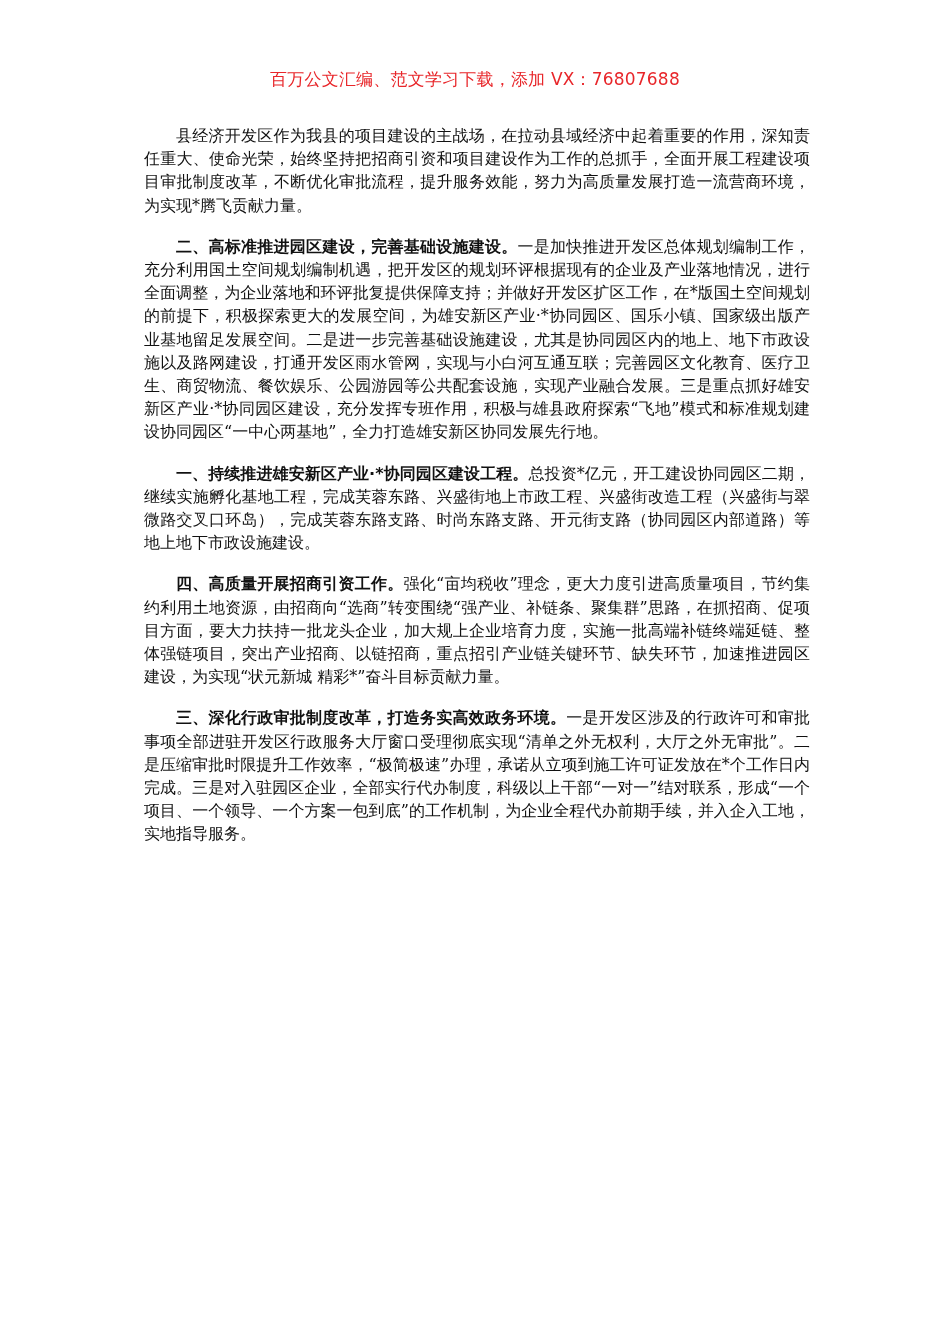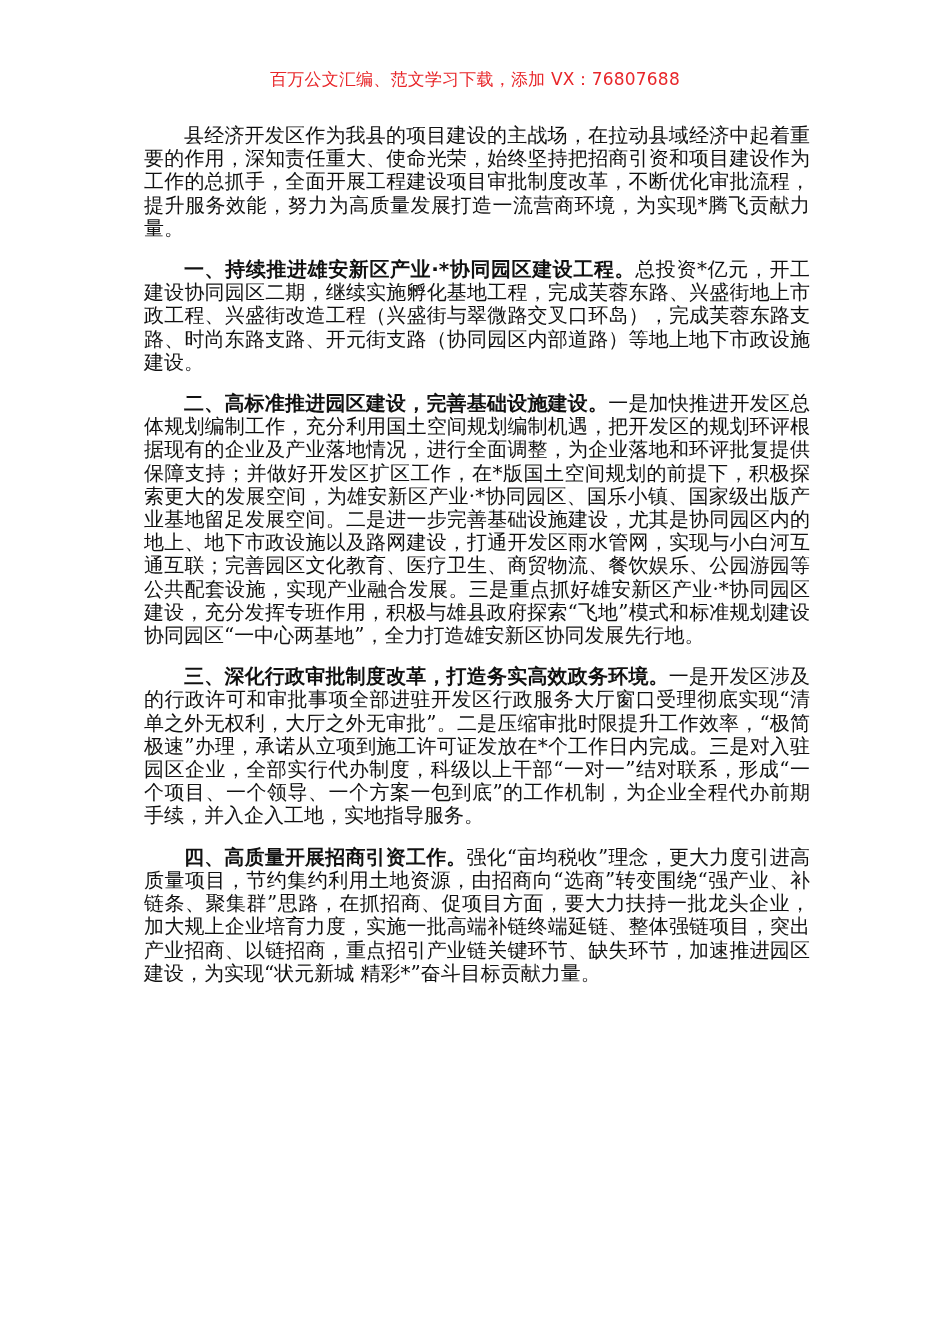--- a/index.html
+++ b/index.html
@@ -4,42 +4,42 @@
 <style>
   html, body { margin: 0; padding: 0; background: #ffffff; }
   body { width: 950px; height: 1344px; position: relative; overflow: hidden; }
   .page { position: absolute; left: 0; top: 0; width: 950px; height: 1172px; background: #ffffff; }
   .header-line {
     position: absolute; left: 0; top: 68px; width: 950px; text-align: center;
     color: #e8262a; font-family: "DejaVu Sans", sans-serif; font-size: 17px; letter-spacing: 0.2px;
   }
   .body-text {
     position: absolute; left: 144px; top: 124px; width: 666px;
-    font-family: "DejaVu Serif", serif; font-size: 20px; line-height: 23.2px; color: #111111;
+    font-family: "DejaVu Serif", serif; font-size: 16px; line-height: 23.2px; color: #111111;
     text-align: justify;
   }
   .para { margin: 0 0 18px 0; text-indent: 2em; word-break: break-all; }
   .para b { font-family: "DejaVu Sans", sans-serif; font-weight: bold; }
 </style>
 </head>
 <body>
 
 <div class="page">
   <div class="header-line">百万公文汇编、范文学习下载，添加 VX：76807688</div>
 
   <div class="body-text">
     <p class="para">
       <span>县经济开发区作为我县的项目建设的主战场，在拉动县域经济中起着重要的作用，深知责任重大、使命光荣，始终坚持把招商引资和项目建设作为工作的总抓手，全面开展工程建设项目审批制度改革，不断优化审批流程，提升服务效能，努力为高质量发展打造一流营商环境，为实现*腾飞贡献力量。</span>
     </p>
     <p class="para">
+      <b>二、高标准推进园区建设，完善基础设施建设。</b><span>一是加快推进开发区总体规划编制工作，充分利用国土空间规划编制机遇，把开发区的规划环评根据现有的企业及产业落地情况，进行全面调整，为企业落地和环评批复提供保障支持；并做好开发区扩区工作，在*版国土空间规划的前提下，积极探索更大的发展空间，为雄安新区产业·*协同园区、国乐小镇、国家级出版产业基地留足发展空间。二是进一步完善基础设施建设，尤其是协同园区内的地上、地下市政设施以及路网建设，打通开发区雨水管网，实现与小白河互通互联；完善园区文化教育、医疗卫生、商贸物流、餐饮娱乐、公园游园等公共配套设施，实现产业融合发展。三是重点抓好雄安新区产业·*协同园区建设，充分发挥专班作用，积极与雄县政府探索“飞地”模式和标准规划建设协同园区“一中心两基地”，全力打造雄安新区协同发展先行地。</span>
+    </p>
+    <p class="para">
       <b>一、持续推进雄安新区产业·*协同园区建设工程。</b><span>总投资*亿元，开工建设协同园区二期，继续实施孵化基地工程，完成芙蓉东路、兴盛街地上市政工程、兴盛街改造工程（兴盛街与翠微路交叉口环岛），完成芙蓉东路支路、时尚东路支路、开元街支路（协同园区内部道路）等地上地下市政设施建设。</span>
     </p>
     <p class="para">
-      <b>二、高标准推进园区建设，完善基础设施建设。</b><span>一是加快推进开发区总体规划编制工作，充分利用国土空间规划编制机遇，把开发区的规划环评根据现有的企业及产业落地情况，进行全面调整，为企业落地和环评批复提供保障支持；并做好开发区扩区工作，在*版国土空间规划的前提下，积极探索更大的发展空间，为雄安新区产业·*协同园区、国乐小镇、国家级出版产业基地留足发展空间。二是进一步完善基础设施建设，尤其是协同园区内的地上、地下市政设施以及路网建设，打通开发区雨水管网，实现与小白河互通互联；完善园区文化教育、医疗卫生、商贸物流、餐饮娱乐、公园游园等公共配套设施，实现产业融合发展。三是重点抓好雄安新区产业·*协同园区建设，充分发挥专班作用，积极与雄县政府探索“飞地”模式和标准规划建设协同园区“一中心两基地”，全力打造雄安新区协同发展先行地。</span>
+      <b>四、高质量开展招商引资工作。</b><span>强化“亩均税收”理念，更大力度引进高质量项目，节约集约利用土地资源，由招商向“选商”转变围绕“强产业、补链条、聚集群”思路，在抓招商、促项目方面，要大力扶持一批龙头企业，加大规上企业培育力度，实施一批高端补链终端延链、整体强链项目，突出产业招商、以链招商，重点招引产业链关键环节、缺失环节，加速推进园区建设，为实现“状元新城 精彩*”奋斗目标贡献力量。</span>
     </p>
     <p class="para">
       <b>三、深化行政审批制度改革，打造务实高效政务环境。</b><span>一是开发区涉及的行政许可和审批事项全部进驻开发区行政服务大厅窗口受理彻底实现“清单之外无权利，大厅之外无审批”。二是压缩审批时限提升工作效率，“极简极速”办理，承诺从立项到施工许可证发放在*个工作日内完成。三是对入驻园区企业，全部实行代办制度，科级以上干部“一对一”结对联系，形成“一个项目、一个领导、一个方案一包到底”的工作机制，为企业全程代办前期手续，并入企入工地，实地指导服务。</span>
-    </p>
-    <p class="para">
-      <b>四、高质量开展招商引资工作。</b><span>强化“亩均税收”理念，更大力度引进高质量项目，节约集约利用土地资源，由招商向“选商”转变围绕“强产业、补链条、聚集群”思路，在抓招商、促项目方面，要大力扶持一批龙头企业，加大规上企业培育力度，实施一批高端补链终端延链、整体强链项目，突出产业招商、以链招商，重点招引产业链关键环节、缺失环节，加速推进园区建设，为实现“状元新城 精彩*”奋斗目标贡献力量。</span>
     </p>
   </div>
 </div>
 
 </body></html>

